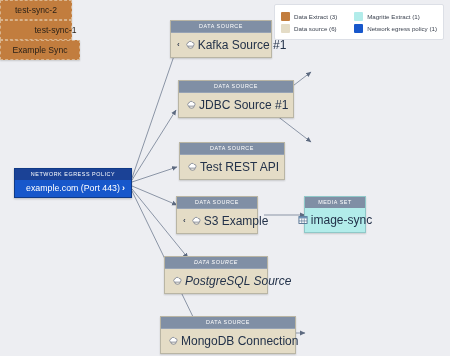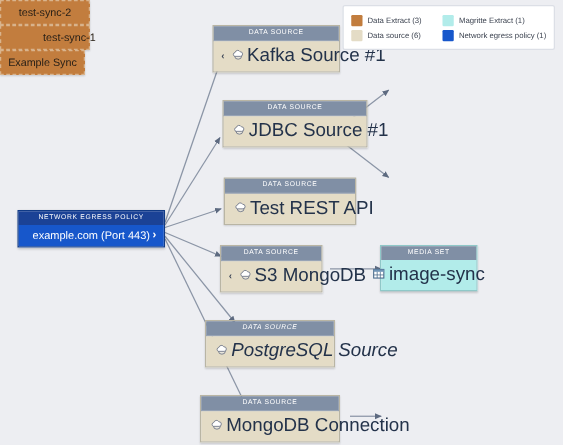--- a/index.html
+++ b/index.html
@@ -17,21 +17,21 @@
   .node{position:absolute;box-sizing:border-box;}
   .node .hdr{
     font-size:5.4px;letter-spacing:.55px;text-align:center;
     color:#ffffff;padding:3px 0 2.5px;line-height:1;
     font-weight:400;
   }
   .node .body{
     display:flex;align-items:center;gap:3px;
     padding:4px 6px;line-height:1;
   }
-  .node .body .lbl{font-size:15px;color:#23324a;white-space:nowrap;}
+  .node .body .lbl{font-size:12px;color:#23324a;white-space:nowrap;}
 
   
   .ds{border:1px solid #b9b5a4;box-shadow:0 1px 1.5px rgba(0,0,0,.16);}
   .ds .hdr{background:#808fa5;border-bottom:1px solid #97a3b5;}
   .ds .body{background:#e4dcc6;}
 
   
   .ms{border:1px solid #8fc8c8;box-shadow:0 1px 1.5px rgba(0,0,0,.16);}
   .ms .hdr{background:#808fa5;}
   .ms .body{background:#b2ecea;}
@@ -162,63 +162,63 @@
   <div class="node ds" style="left:176px;top:196px;width:82px;">
     <div class="hdr">DATA SOURCE</div>
     <div class="body">
       <span class="collapse">‹</span>
       <span class="icn">
         <svg width="11" height="11" viewBox="0 0 16 16">
           <ellipse cx="9.5" cy="10" rx="4" ry="3.6" fill="#e9e6dc" stroke="#6d7586" stroke-width="1"></ellipse>
           <path d="M5.6 10.3 A2.3 2.3 0 0 1 5.9 5.8 A3.2 3.2 0 0 1 11.8 5 A2.6 2.6 0 0 1 12.2 10.3 Z" fill="#ffffff" stroke="#6d7586" stroke-width="1"></path>
         </svg>
       </span>
-      <span class="lbl">S3 MongoDB</span>
+      <span class="lbl">S3 Example</span>
     </div>
   </div>
 
   <div class="node ds" style="left:164px;top:256px;width:104px;font-style:italic;">
     <div class="hdr">DATA SOURCE</div>
     <div class="body">
       <span class="icn">
         <svg width="11" height="11" viewBox="0 0 16 16">
           <ellipse cx="9.5" cy="10" rx="4" ry="3.6" fill="#e9e6dc" stroke="#6d7586" stroke-width="1"></ellipse>
           <path d="M5.6 10.3 A2.3 2.3 0 0 1 5.9 5.8 A3.2 3.2 0 0 1 11.8 5 A2.6 2.6 0 0 1 12.2 10.3 Z" fill="#ffffff" stroke="#6d7586" stroke-width="1"></path>
         </svg>
       </span>
       <span class="lbl">PostgreSQL Source</span>
     </div>
   </div>
 
-  <div class="node ds" style="left:160px;top:316px;width:112px;">
+  <div class="node ds" style="left:160px;top:316px;width:136px;">
     <div class="hdr">DATA SOURCE</div>
     <div class="body">
       <span class="icn">
         <svg width="11" height="11" viewBox="0 0 16 16">
           <ellipse cx="9.5" cy="10" rx="4" ry="3.6" fill="#e9e6dc" stroke="#6d7586" stroke-width="1"></ellipse>
           <path d="M5.6 10.3 A2.3 2.3 0 0 1 5.9 5.8 A3.2 3.2 0 0 1 11.8 5 A2.6 2.6 0 0 1 12.2 10.3 Z" fill="#ffffff" stroke="#6d7586" stroke-width="1"></path>
         </svg>
       </span>
       <span class="lbl">MongoDB Connection</span>
     </div>
   </div>
 
   <div class="extract" style="left:310px;top:62px;width:72px;height:20px;">
     <span class="lbl">test-sync-2</span>
   </div>
 
   <div class="extract" style="left:310px;top:115px;width:72px;height:20px;padding-left:39px;">
     <span class="lbl">test-sync-1</span>
   </div>
 
-  <div class="extract" style="left:305px;top:323px;width:68px;height:20px;">
+  <div class="extract" style="left:305px;top:323px;width:80px;height:20px;">
     <span class="lbl">Example Sync</span>
   </div>
 
-  <div class="node ms" style="left:304px;top:196px;width:78px;">
+  <div class="node ms" style="left:304px;top:196px;width:62px;">
     <div class="hdr">MEDIA SET</div>
     <div class="body" style="justify-content:center;">
       <span class="icn">
         <svg width="10" height="10" viewBox="0 0 16 16">
           <rect x="1.5" y="2.5" width="13" height="11" fill="#ffffff" stroke="#4b6b8c" stroke-width="1.4"></rect>
           <rect x="1.5" y="2.5" width="13" height="3" fill="#6f93b5"></rect>
           <line x1="6" y1="5.5" x2="6" y2="13.5" stroke="#4b6b8c" stroke-width="1"></line>
           <line x1="10" y1="5.5" x2="10" y2="13.5" stroke="#4b6b8c" stroke-width="1"></line>
           <line x1="1.5" y1="9.5" x2="14.5" y2="9.5" stroke="#4b6b8c" stroke-width="1"></line>
         </svg>

